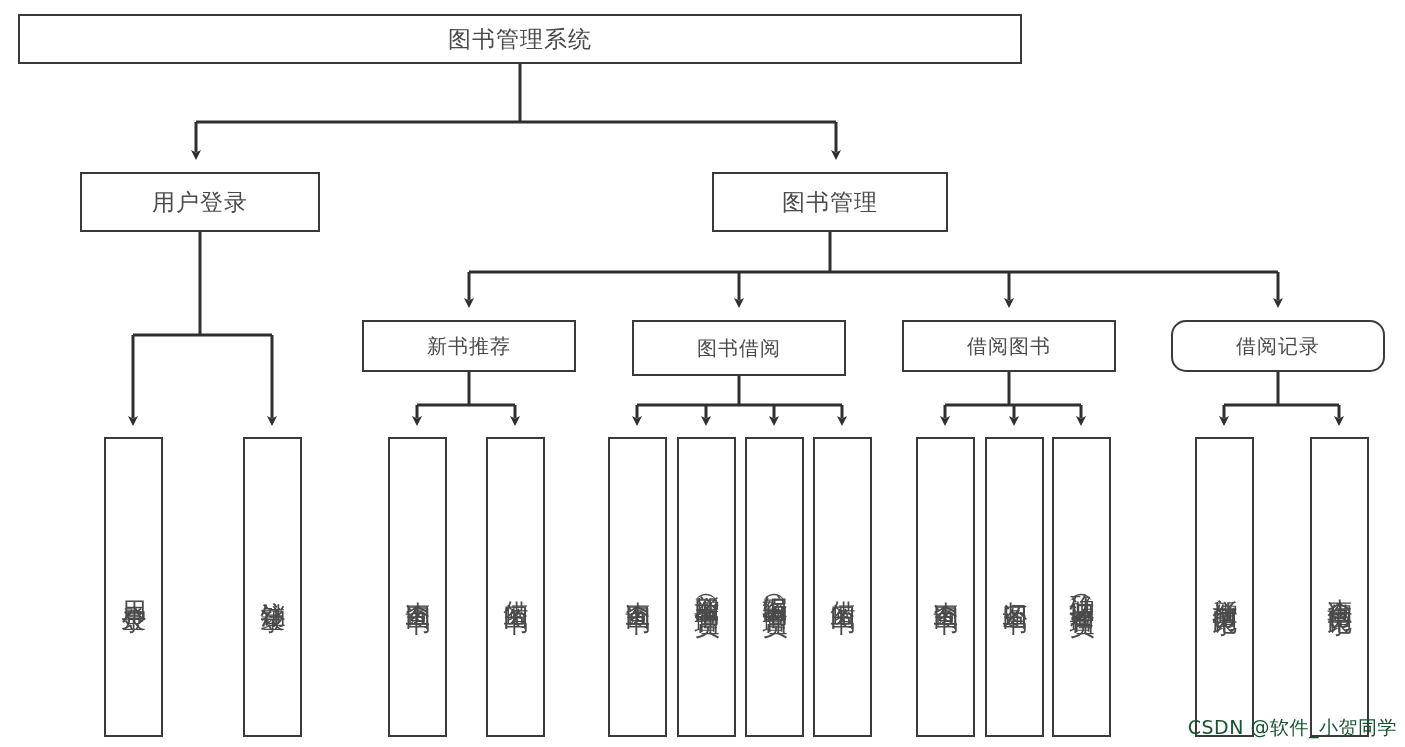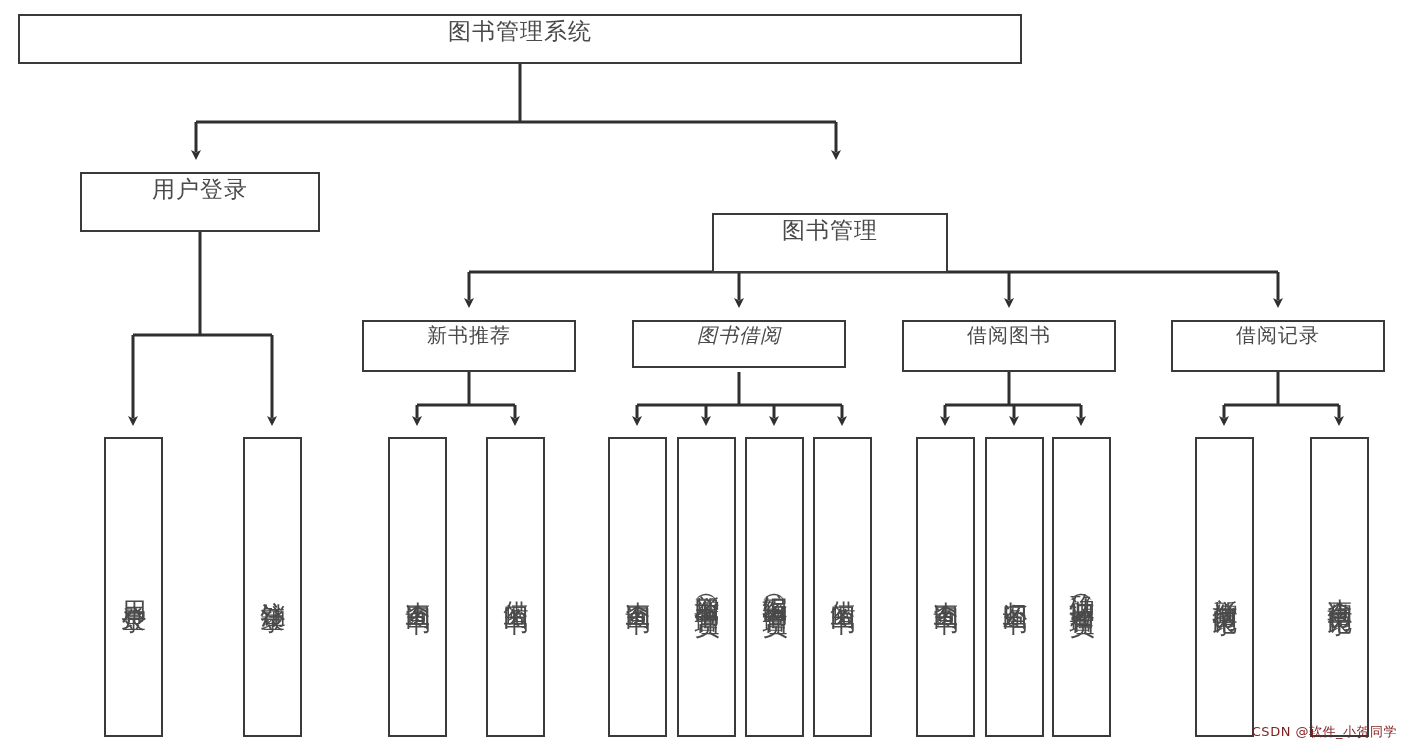--- a/index.html
+++ b/index.html
@@ -25,21 +25,21 @@
     width: 1405px;
     height: 747px;
   }
   
   .node {
     position: absolute;
     box-sizing: border-box;
     background: #ffffff;
     border: 2.5px solid #3a3a3a;
     display: flex;
-    align-items: flex-start;
+    align-items: center;
     justify-content: center;
     color: #4a4a4a;
     letter-spacing: 1px;
     user-select: none;
   }
   .node.root {
     font-size: 23px;
   }
   .node.level1 {
     font-size: 23px;
@@ -63,22 +63,22 @@
   .node.leaf .leaf-text {
     display: block;
     writing-mode: vertical-rl;
     text-orientation: upright;
   }
   
   #watermark {
     position: absolute;
     right: 8px;
     bottom: 6px;
-    font-size: 13px;
-    color: #7f1d1d;
+    font-size: 19px;
+    color: #14532d;
     letter-spacing: 0.5px;
     white-space: nowrap;
     user-select: none;
   }
 </style>
 </head>
 <body>
 
 <div id="canvas">
 
@@ -132,34 +132,34 @@
     </g>
   </svg>
 
   <div class="node root" style="left:18px; top:14px; width:1004px; height:50px;">
     <span>图书管理系统</span>
   </div>
 
   <div class="node level1" style="left:80px; top:172px; width:240px; height:60px;">
     <span>用户登录</span>
   </div>
-  <div class="node level1" style="left:712px; top:172px; width:236px; height:60px;margin-top:41px;">
+  <div class="node level1" style="left:712px; top:172px; width:236px; height:60px;">
     <span>图书管理</span>
   </div>
 
   <div class="node level2" style="left:362px; top:320px; width:214px; height:52px;">
     <span>新书推荐</span>
   </div>
-  <div class="node level2" style="left:632px; top:320px; width:214px; height:48px;font-style:italic;">
+  <div class="node level2" style="left:632px; top:320px; width:214px; height:56px;">
     <span>图书借阅</span>
   </div>
   <div class="node level2" style="left:902px; top:320px; width:214px; height:52px;">
     <span>借阅图书</span>
   </div>
-  <div class="node level2" style="left:1171px; top:320px; width:214px; height:52px;">
+  <div class="node level2" style="left:1171px; top:320px; width:214px; height:52px;border-radius:15px;">
     <span>借阅记录</span>
   </div>
 
   <div class="node leaf" style="left:104px; top:437px; width:59px; height:300px;">
     <span class="leaf-text">用户登录</span>
   </div>
   <div class="node leaf" style="left:243px; top:437px; width:59px; height:300px;">
     <span class="leaf-text">注销登录</span>
   </div>
 

